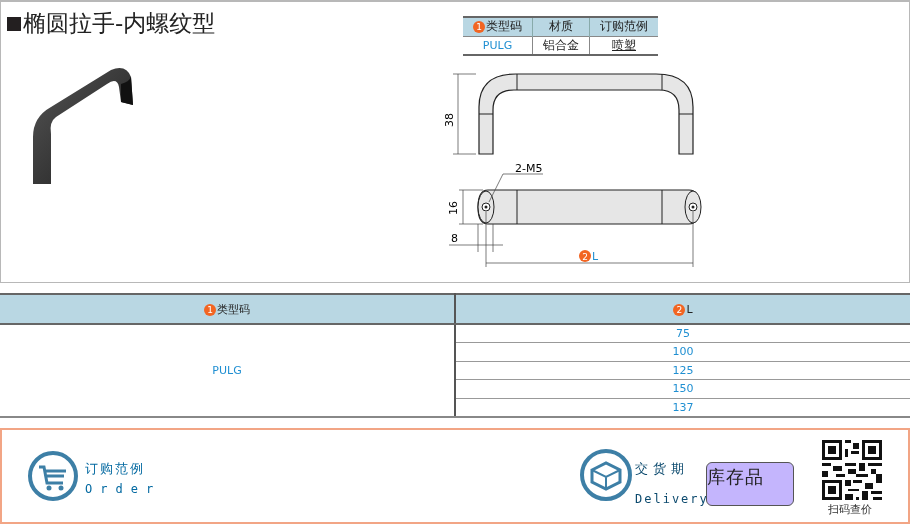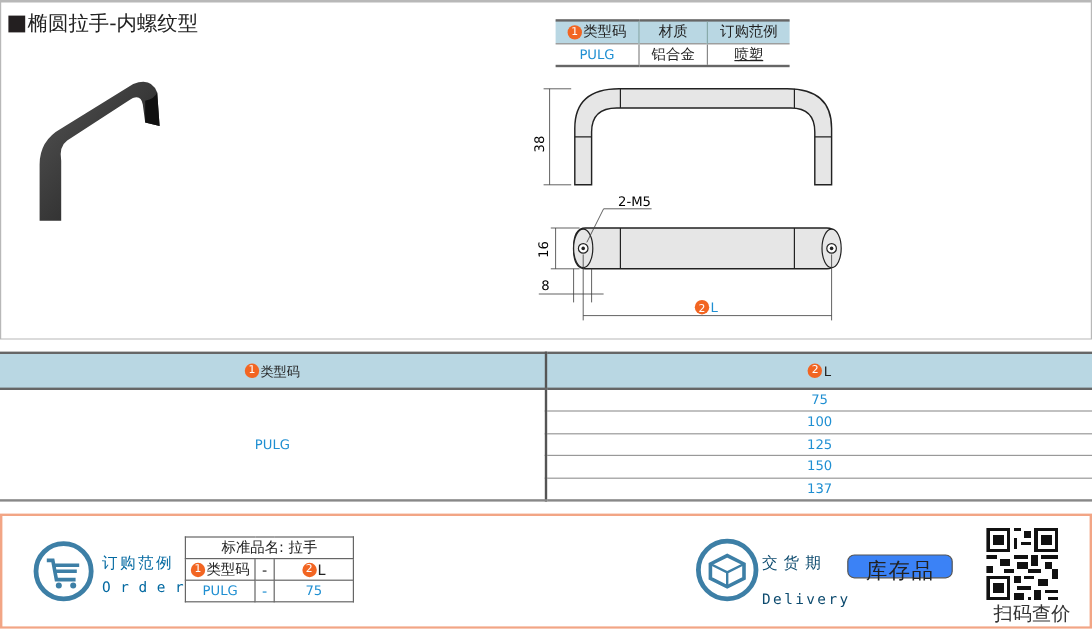--- a/index.html
+++ b/index.html
@@ -1,18 +1,18 @@
 <!DOCTYPE html>
 <html><head>
 <meta charset="utf-8">
 <style>
   * { box-sizing: border-box; margin: 0; padding: 0; }
   body { width: 910px; height: 524px; background: #fff; font-family: "DejaVu Sans", "Liberation Sans", sans-serif; position: relative; overflow: hidden; color: #222; }
   .top-panel { position: absolute; left: 0; top: 0; width: 910px; height: 283px; border: 1px solid #b8b8b8; border-top: 2px solid #b8b8b8; }
-  .title { position: absolute; left: 6px; top: 6px; font-size: 17px; color: #222; display: flex; align-items: center; }
+  .title { position: absolute; left: 6px; top: 6px; font-size: 23px; color: #222; display: flex; align-items: center; }
   .title .sq { width: 14px; height: 14px; background: #231f20; margin-right: 2px; display: inline-block; }
   .photo { position: absolute; left: 20px; top: 60px; }
   .spec-table { position: absolute; left: 462px; top: 14px; border-collapse: collapse; font-size: 12px; }
   .spec-table th { background: #b9d7e3; font-weight: normal; height: 19px; border-right: 1px solid #8aa; padding: 0 10px; color:#222; }
   .spec-table th:last-child { border-right: none; }
   .spec-table td { height: 19px; text-align: center; border-right: 1px solid #888; border-top: 1px solid #888; border-bottom: 2px solid #666; padding: 0 10px; }
   .spec-table td:last-child { border-right: none; text-decoration: underline; }
   .spec-table tr:first-child th { border-top: 2px solid #666; }
   .blue { color: #1f8fd2; }
   .num { display: inline-block; width: 12px; height: 12px; border-radius: 50%; background: #f26522; color: #fff; font-size: 9px; line-height: 12px; text-align: center; vertical-align: middle; margin-right: 1px; }
@@ -26,23 +26,23 @@
   .main-table tr:last-child td.val { border-bottom: 2px solid #888; }
   .bottom-panel { position: absolute; left: 0; top: 428px; width: 910px; height: 96px; border: 2px solid #f2a585; }
   .order-icon { position: absolute; left: 25px; top: 20px; }
   .order-label { position: absolute; left: 83px; top: 30px; font-size: 13px; color: #0369a1; letter-spacing: 2px; }
   .order-label .en { font-size: 12px; letter-spacing: 8px; margin-top: 4px; font-family: "DejaVu Sans Mono", monospace; }
   .order-table { position: absolute; left: 152px; top: 17px; border-collapse: collapse; font-size: 12px; border: 1px solid #444; }
   .order-table td { border: 1px solid #666; text-align: center; height: 18px; padding: 0 4px; }
   .deliv-icon { position: absolute; left: 577px; top: 18px; }
   .deliv-label { position: absolute; left: 633px; top: 30px; font-size: 13px; color:#0c4a6e; letter-spacing: 5px; }
   .deliv-label .en { font-size: 12px; letter-spacing: 2px; margin-top: 14px; font-family: "DejaVu Sans Mono", monospace; }
-  .stock-badge { position: absolute; left: 704px; top: 32px; width: 88px; height: 20px; background: #3b82f6; border: 1.5px solid #555; border-radius: 6px; font-size: 18px; text-align: center; line-height: 27px; letter-spacing: 1px; }
+  .stock-badge { position: absolute; left: 704px; top: 32px; width: 88px; height: 44px; background: #c4b5fd; border: 1.5px solid #555; border-radius: 6px; font-size: 18px; line-height: 27px; letter-spacing: 1px; }
   .qr { position: absolute; left: 820px; top: 10px; }
-  .qr-label { position: absolute; left: 826px; top: 72px; font-size: 16px; color: #333; }
+  .qr-label { position: absolute; left: 826px; top: 72px; font-size: 11px; color: #333; }
 </style>
 </head>
 <body>
 
 <div class="top-panel">
   <div class="title">
     <span class="sq"></span>
     <span>椭圆拉手-内螺纹型</span>
   </div>
 
@@ -146,37 +146,20 @@
   <svg class="order-icon" width="52" height="52" viewBox="0 0 52 52">
     <circle cx="26" cy="26" r="23" fill="none" stroke="#3d7fa6" stroke-width="4"></circle>
     <path d="M12 17 L17 17 L20 33 L36 33 M19 21 L39 21 M20 26 L37 26" stroke="#3d7fa6" stroke-width="3" fill="none"></path>
     <circle cx="22" cy="38" r="2.5" fill="#3d7fa6"></circle>
     <circle cx="34" cy="38" r="2.5" fill="#3d7fa6"></circle>
   </svg>
   <div class="order-label">
     <div>订购范例</div>
     <div class="en">Order</div>
   </div>
-  <table class="order-table">
-    <tbody>
-        <tr>
-          <td colspan="3" style="font-size:12px">标准品名: 拉手</td>
-        </tr>
-    <tr>
-      <td><span class="num">1</span><span>类型码</span></td>
-      <td style="width:16px">-</td>
-      <td style="width:66px"><span class="num">2</span><span>L</span></td>
-    </tr>
-    <tr>
-      <td class="blue" style="font-size:11px">PULG</td>
-      <td class="blue">-</td>
-      <td class="blue" style="font-size:11px">75</td>
-    </tr>
-  </tbody>
-    </table>
 
   <svg class="deliv-icon" width="54" height="54" viewBox="0 0 54 54">
     <circle cx="27" cy="27" r="24" fill="none" stroke="#3d7fa6" stroke-width="4"></circle>
     <path d="M13 22 L27 15 L41 22 L41 34 L27 41 L13 34 Z" fill="none" stroke="#3d7fa6" stroke-width="3"></path>
     <path d="M13 22 L27 29 L41 22 M27 29 L27 41" stroke="#3d7fa6" stroke-width="2" fill="none"></path>
   </svg>
   <div class="deliv-label">
     <div>交货期</div>
     <div class="en">Delivery</div>
   </div>

